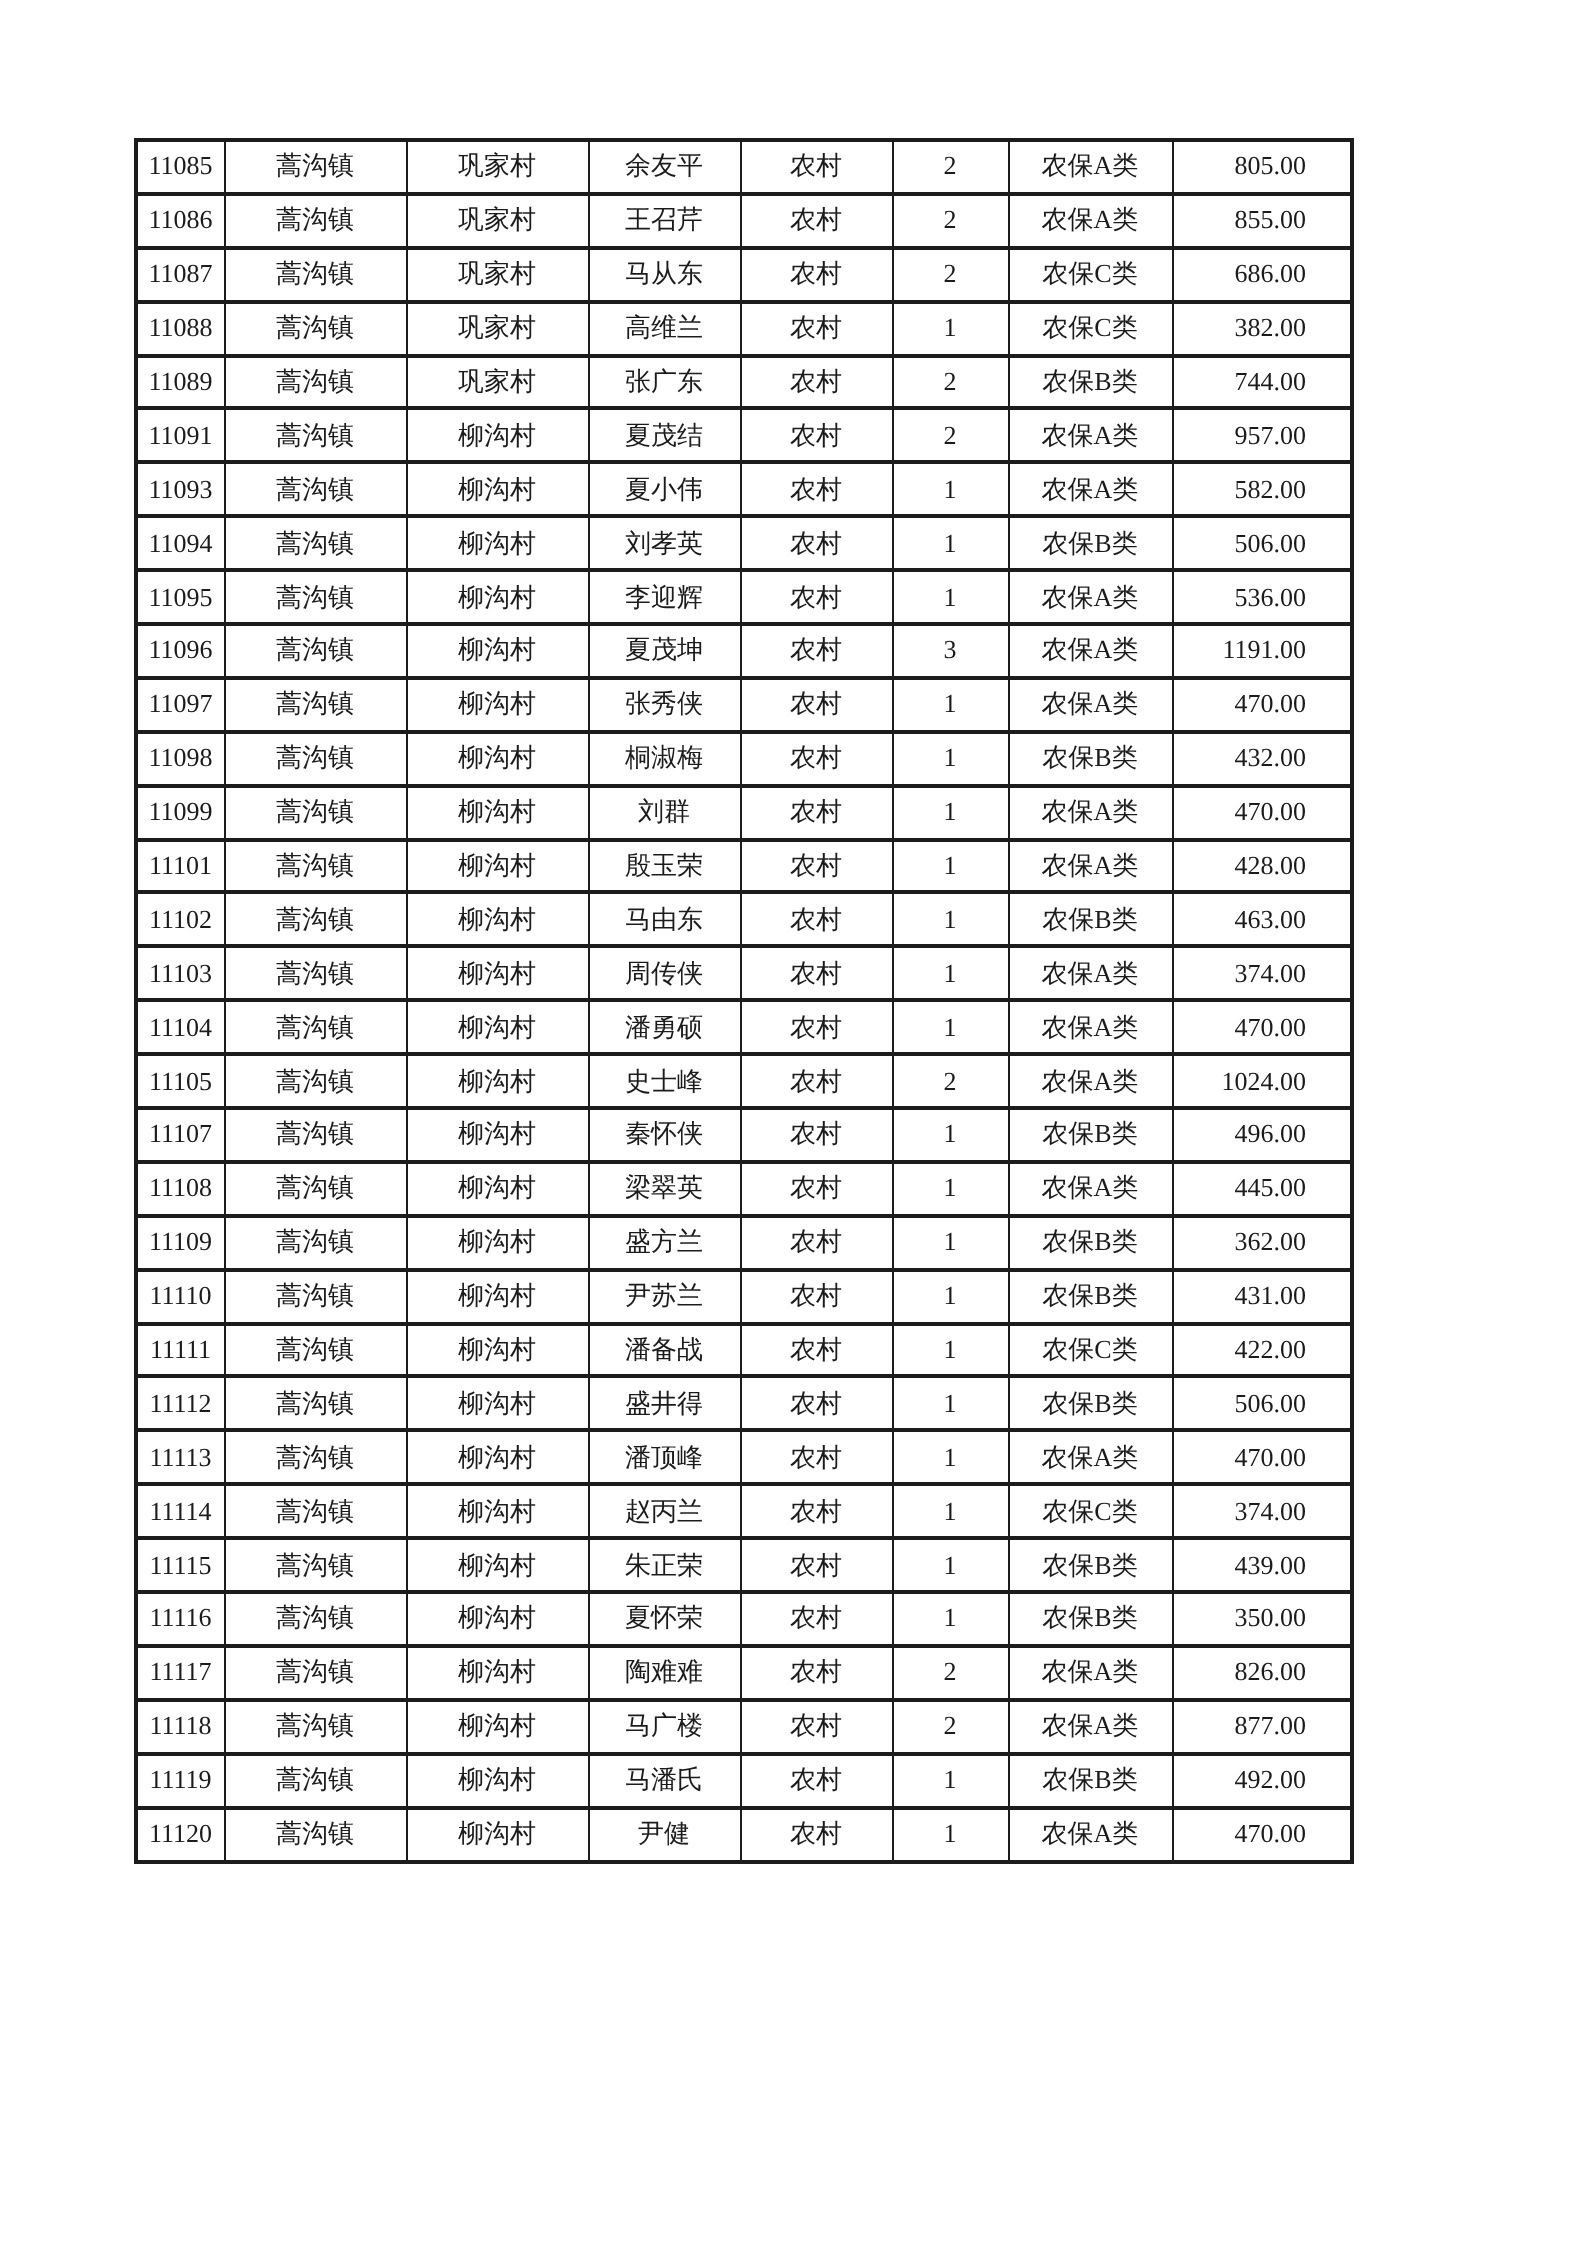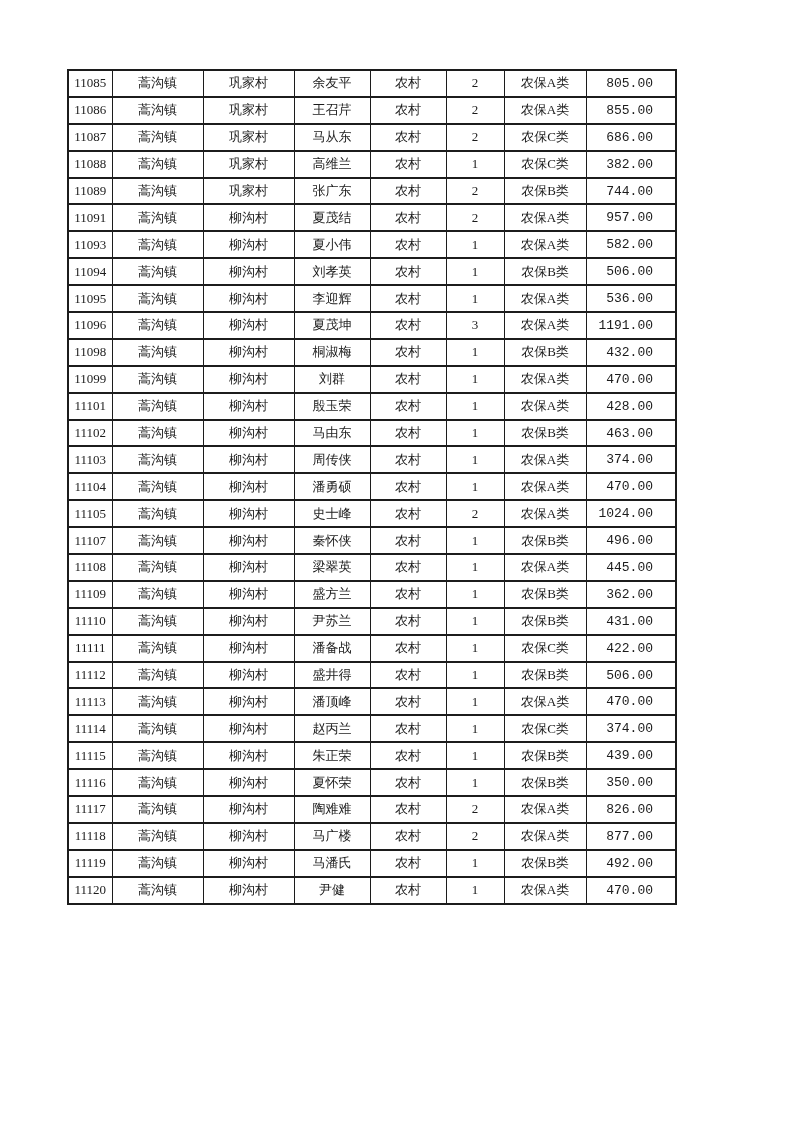--- a/index.html
+++ b/index.html
@@ -40,21 +40,20 @@
     font-size: 13px;
     color: #1b1b1b;
     text-align: center;
     vertical-align: middle;
     white-space: nowrap;
     overflow: hidden;
   }
   .benefit-table td.col-amount {
     text-align: right;
     padding-right: 22px;
-    font-family: Liberation Mono, monospace;
   }
   col.c-record-id          { width: 44px; }
   col.c-town               { width: 91px; }
   col.c-village            { width: 91px; }
   col.c-name               { width: 76px; }
   col.c-residence-type     { width: 76px; }
   col.c-person-count       { width: 58px; }
   col.c-insurance-category { width: 82px; }
   col.c-amount             { width: 90px; }
 </style>
@@ -168,20 +167,30 @@
           <td class="col-record-id">11096</td>
           <td class="col-town">蒿沟镇</td>
           <td class="col-village">柳沟村</td>
           <td class="col-name">夏茂坤</td>
           <td class="col-residence-type">农村</td>
           <td class="col-person-count">3</td>
           <td class="col-insurance-category">农保A类</td>
           <td class="col-amount">1191.00</td>
         </tr>
         <tr>
+          <td class="col-record-id">11097</td>
+          <td class="col-town">蒿沟镇</td>
+          <td class="col-village">柳沟村</td>
+          <td class="col-name">张秀侠</td>
+          <td class="col-residence-type">农村</td>
+          <td class="col-person-count">1</td>
+          <td class="col-insurance-category">农保A类</td>
+          <td class="col-amount">470.00</td>
+        </tr>
+        <tr>
           <td class="col-record-id">11098</td>
           <td class="col-town">蒿沟镇</td>
           <td class="col-village">柳沟村</td>
           <td class="col-name">桐淑梅</td>
           <td class="col-residence-type">农村</td>
           <td class="col-person-count">1</td>
           <td class="col-insurance-category">农保B类</td>
           <td class="col-amount">432.00</td>
         </tr>
         <tr>

